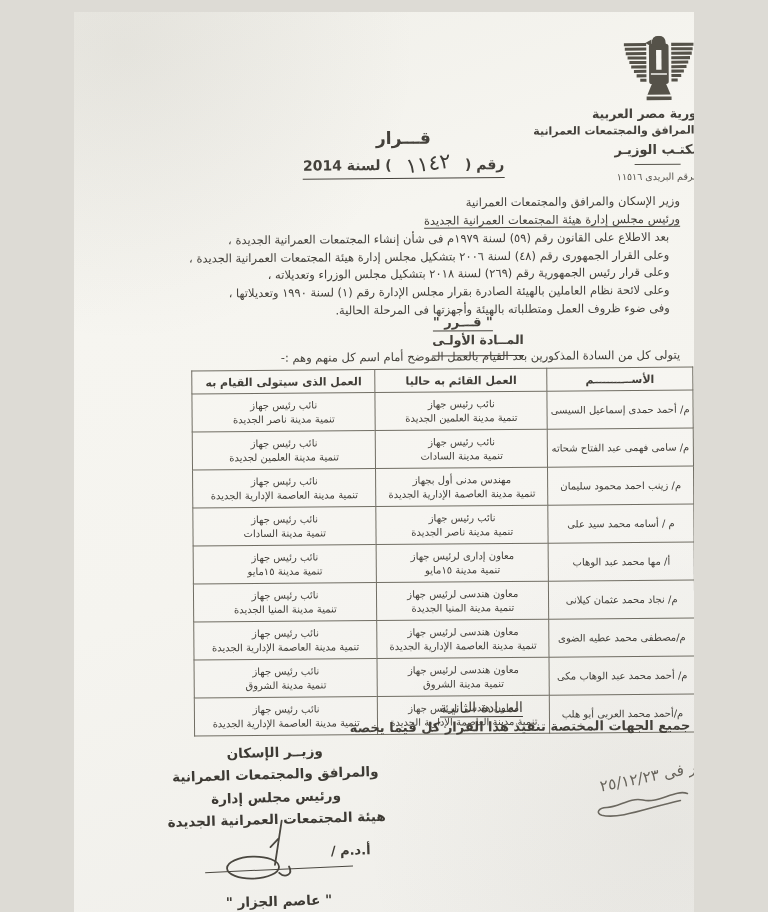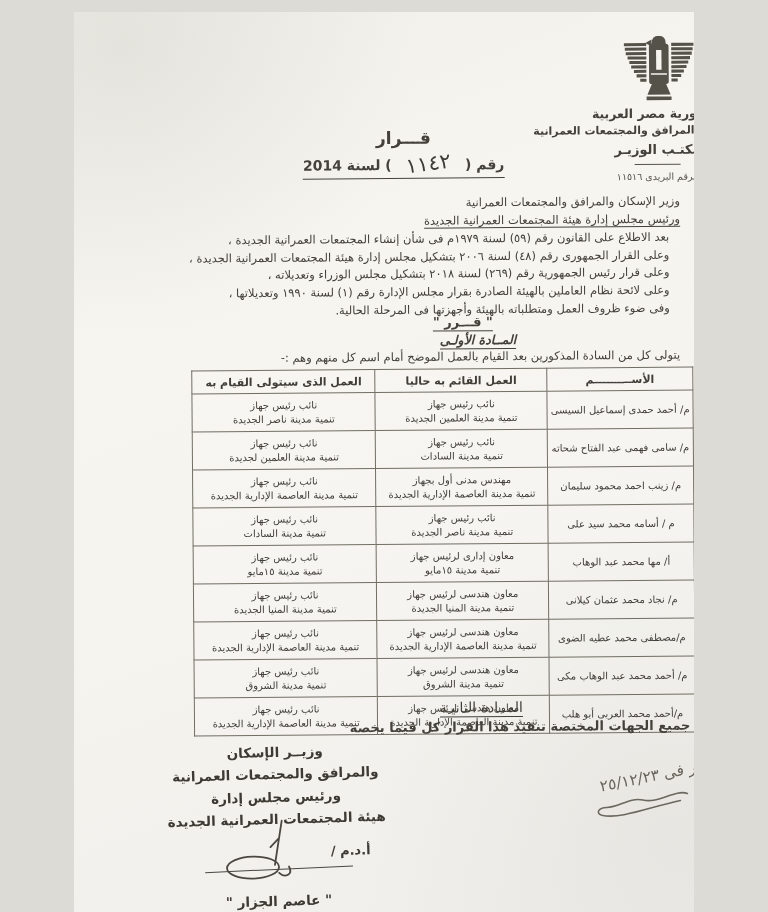--- a/index.html
+++ b/index.html
@@ -34,21 +34,21 @@
     transform:rotate(-7deg) translateY(1px);margin:0 14px;letter-spacing:3px;}
 
   
   .preamble{left:95px;right:12px;top:183px;font-size:11.5px;line-height:17.6px;text-align:right;}
   .preamble .clauses{padding-right:11px;padding-top:1px;}
   .preamble .uline{border-bottom:1.2px solid #45423c;padding-bottom:.5px;}
 
   .decided{left:325px;top:303px;width:130px;font-size:13px;font-weight:bold;}
   .decided span{border-bottom:1.4px solid #45423c;padding-bottom:1px;}
   .a1head{left:350px;top:321px;width:110px;font-size:12.5px;font-weight:bold;}
-  .a1head span{border-bottom:1.4px solid #45423c;padding-bottom:1px;font-style:italic;}
+  .a1head span{border-bottom:1.4px solid #45423c;padding-bottom:8px;}
   .a1intro{left:60px;right:13px;top:338px;font-size:11.5px;text-align:right;}
 
   
   table.work{position:absolute;left:118px;top:357px;border-collapse:collapse;
     direction:rtl;table-layout:fixed;}
   table.work th,table.work td{border:1px solid #716e64;vertical-align:middle;
     color:#413e38;background:rgba(255,255,255,.12);}
   table.work th{font-size:11px;font-weight:bold;height:20px;padding:1px 3px;}
   table.work td{font-size:10px;height:33px;text-align:center;white-space:pre;
     line-height:13.5px;padding:2px 3px;}

